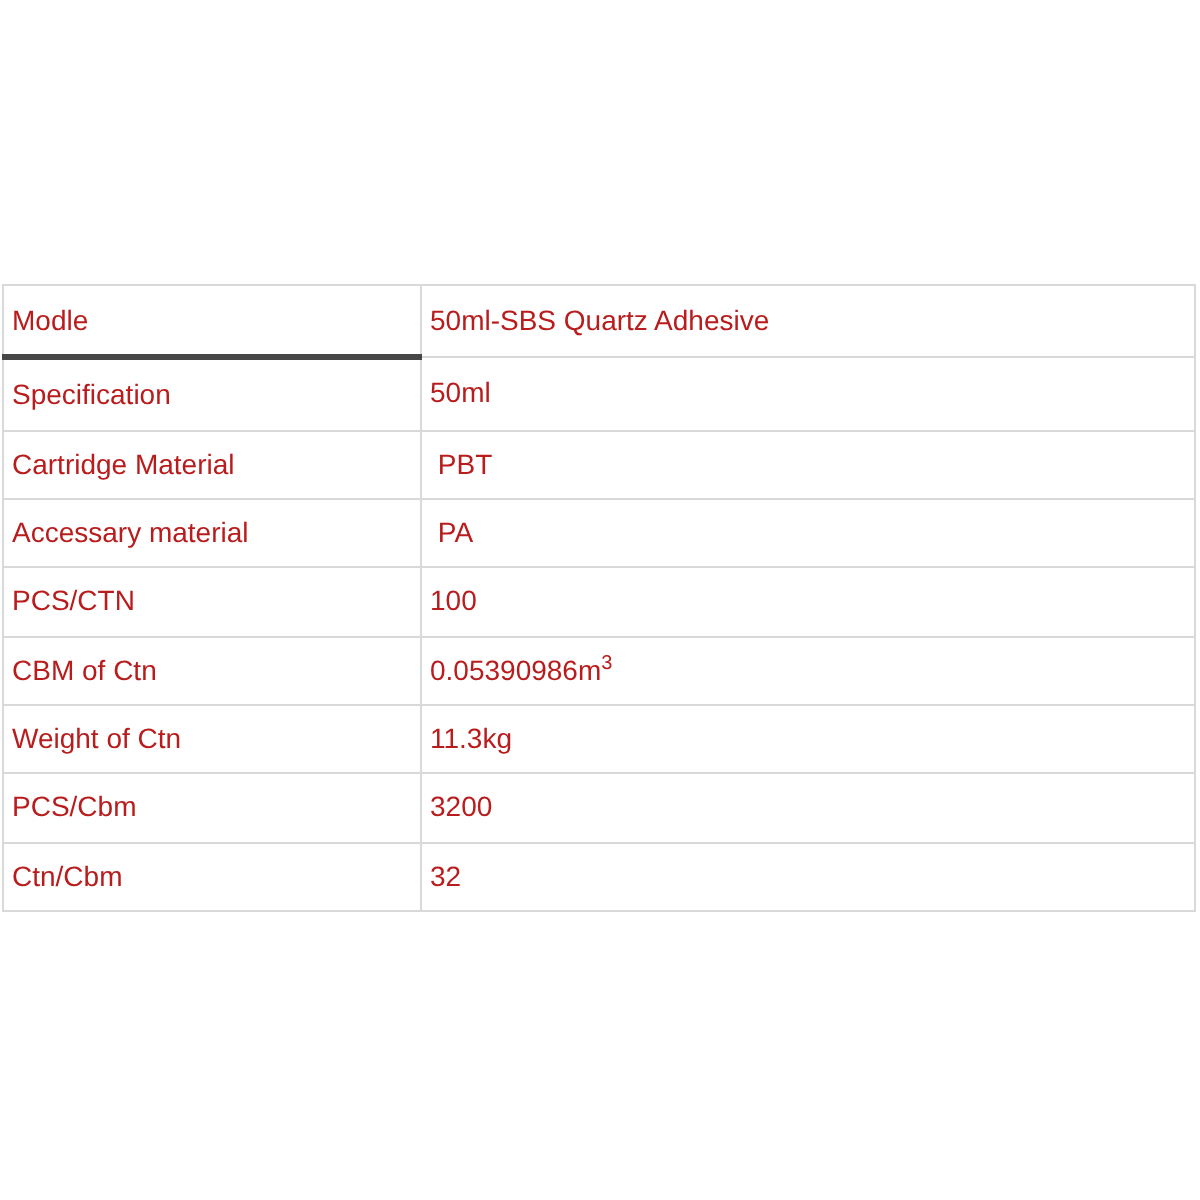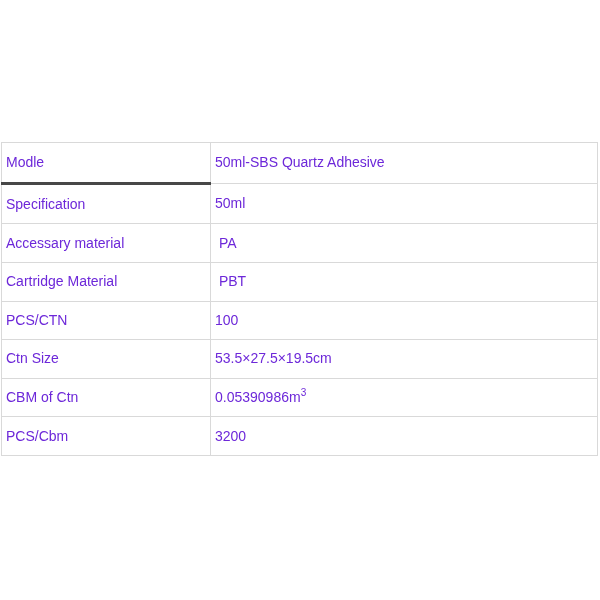--- a/index.html
+++ b/index.html
@@ -26,21 +26,21 @@
     width: 597px;
     height: 314px;
     border-collapse: collapse;
     table-layout: fixed;
   }
   .spec-table td {
     border: 1px solid #d9d9d9;
     padding: 0 4px;
     font-size: 14px;
     line-height: 17px;
-    color: #6d28d9;
+    color: #b91c1c;
     vertical-align: middle;
     white-space: pre-wrap;
     overflow: hidden;
   }
   .label-cell {
     width: 200px;
   }
   .header-row .label-cell {
     border-bottom: 3px solid #474747;
   }
@@ -63,48 +63,52 @@
       </tr>
 
       <tr>
         <td class="label-cell">Specification</td>
         <td class="value-cell">50ml</td>
       </tr>
 
 
 
       <tr>
-        <td class="label-cell">Accessary material</td>
-        <td class="value-cell"> PA</td>
+        <td class="label-cell">Cartridge Material</td>
+        <td class="value-cell"> PBT</td>
       </tr>
 
       <tr>
-        <td class="label-cell">Cartridge Material</td>
-        <td class="value-cell"> PBT</td>
+        <td class="label-cell">Accessary material</td>
+        <td class="value-cell"> PA</td>
       </tr>
 
       <tr>
         <td class="label-cell">PCS/CTN</td>
         <td class="value-cell">100</td>
       </tr>
 
-      <tr>
-        <td class="label-cell">Ctn Size</td>
-        <td class="value-cell">53.5×27.5×19.5cm</td>
-      </tr>
 
       <tr>
         <td class="label-cell">CBM of Ctn</td>
         <td class="value-cell"><span>0.05390986m</span><span class="value-sup">3</span></td>
       </tr>
 
+      <tr>
+        <td class="label-cell">Weight of Ctn</td>
+        <td class="value-cell">11.3kg</td>
+      </tr>
 
       <tr>
         <td class="label-cell">PCS/Cbm</td>
         <td class="value-cell">3200</td>
       </tr>
 
+      <tr>
+        <td class="label-cell">Ctn/Cbm</td>
+        <td class="value-cell">32</td>
+      </tr>
 
 
 
     </tbody>
   </table>
 </div>
 
 </body></html>

